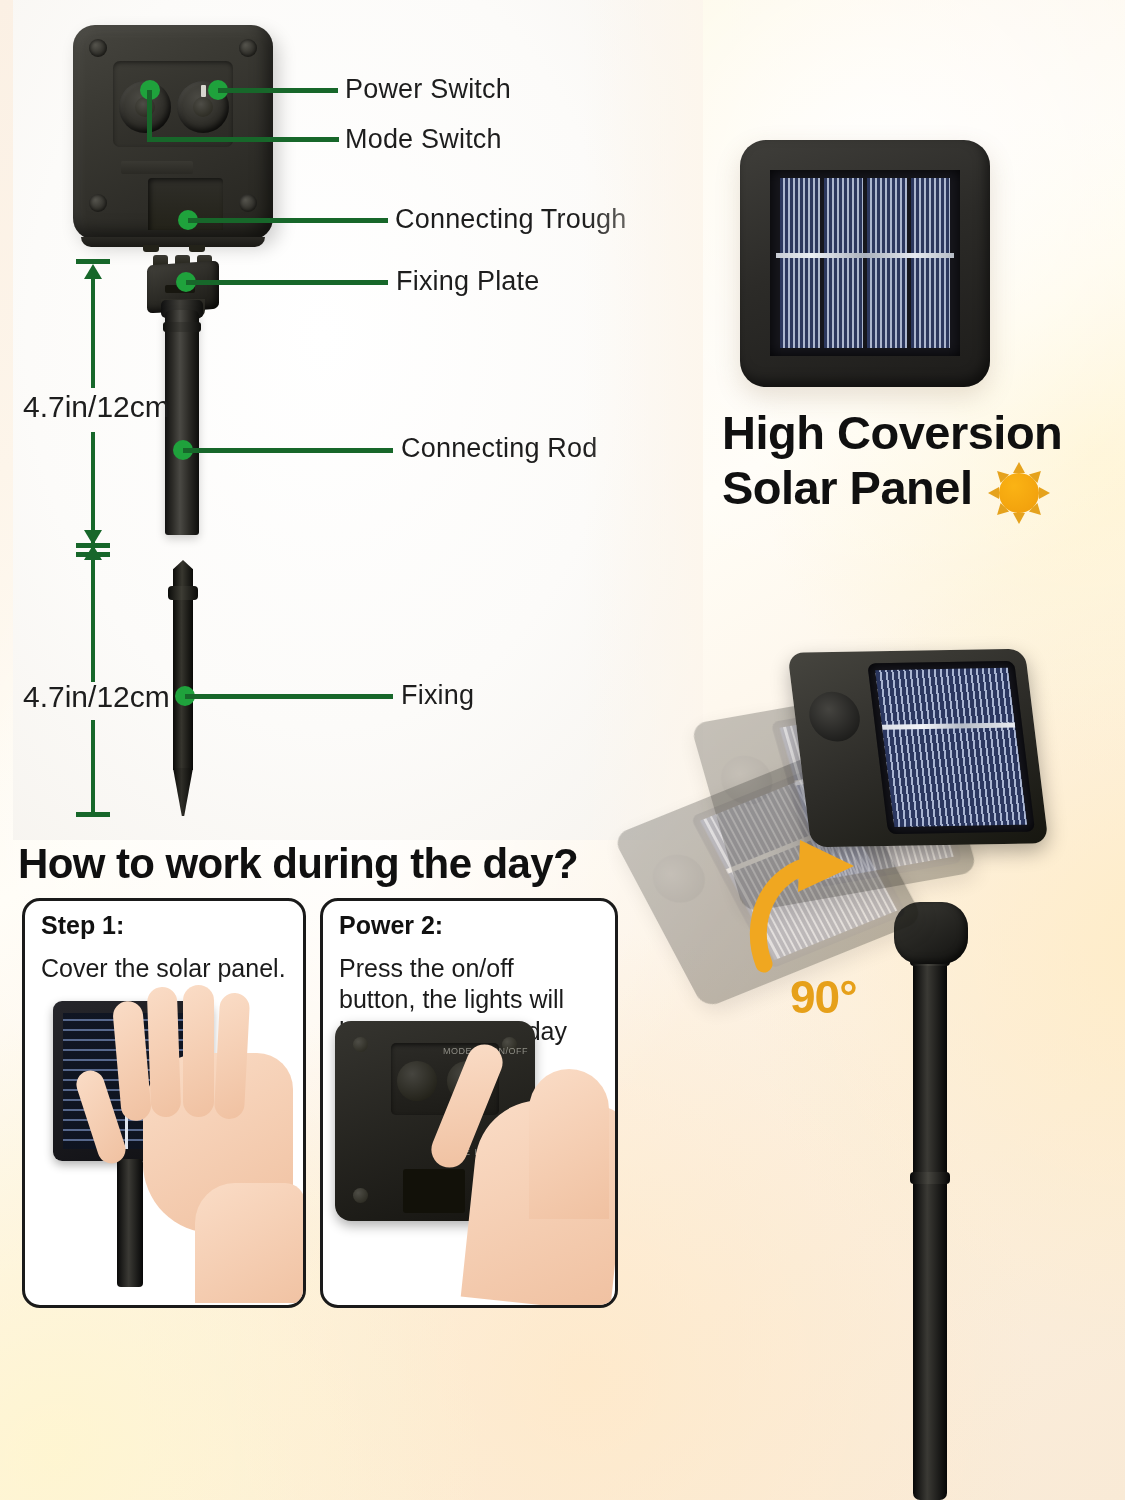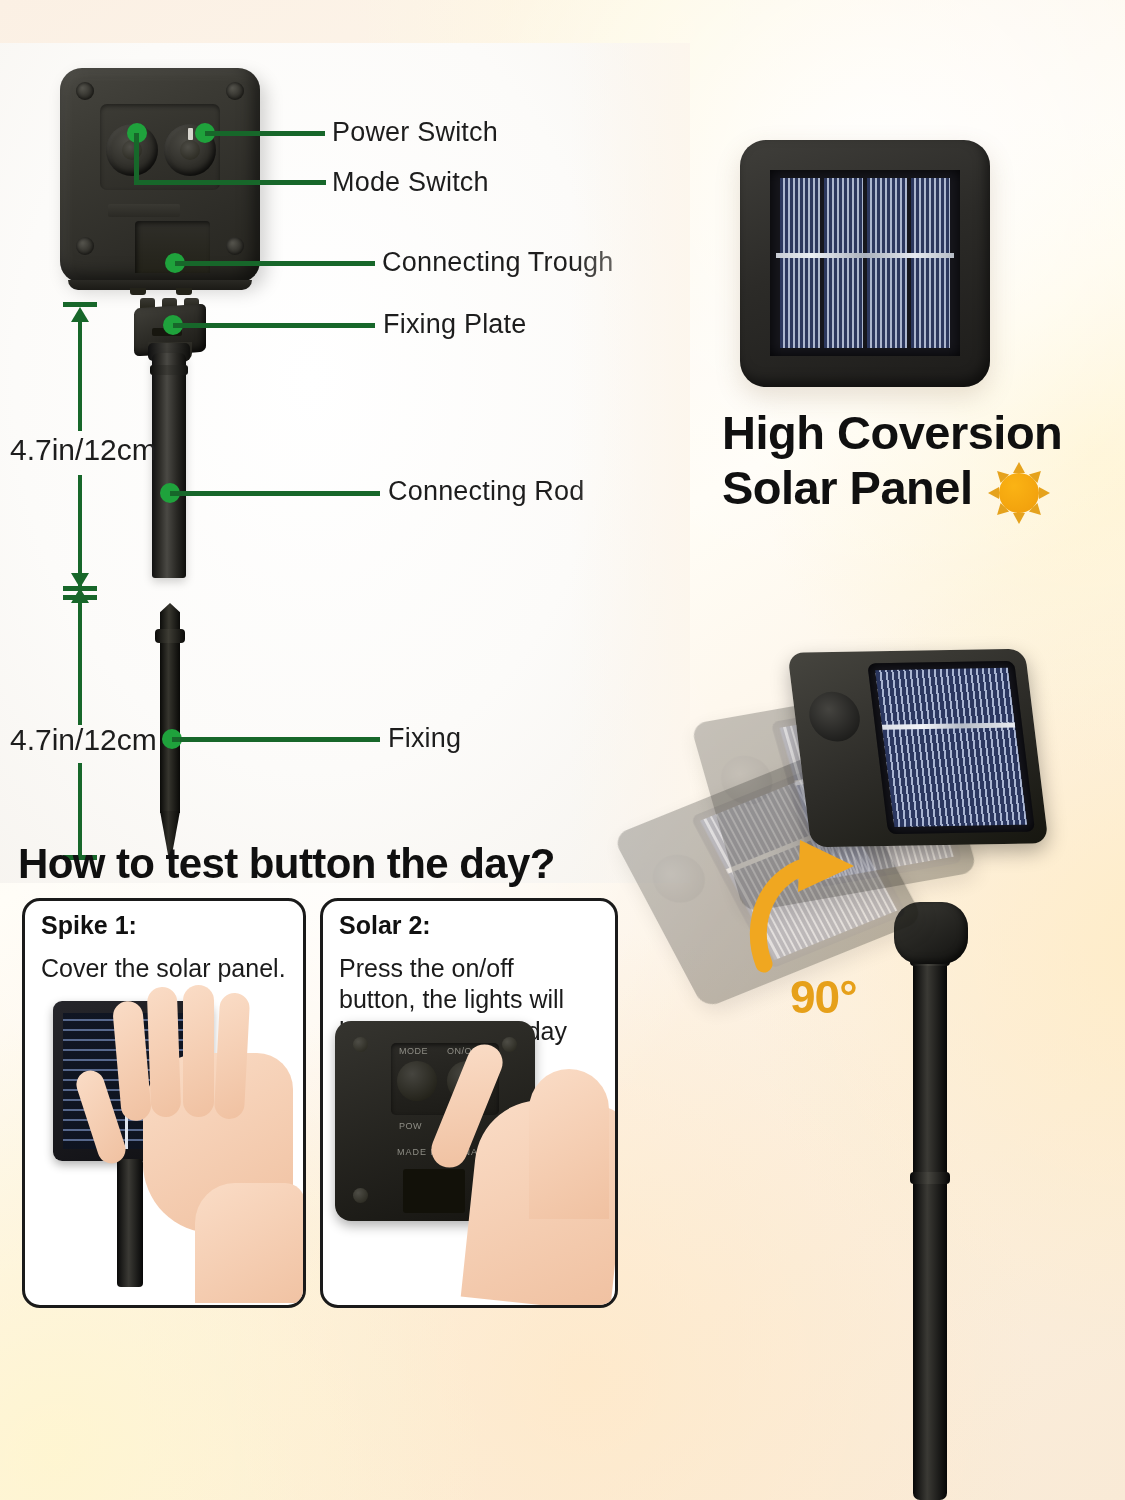--- a/index.html
+++ b/index.html
@@ -15,23 +15,22 @@
       radial-gradient(circle at 97% 30%, rgba(255,244,208,.85) 0%, rgba(255,244,208,0) 22%),
       radial-gradient(circle at 60% 2%,  rgba(255,250,225,.8) 0%,  rgba(255,250,225,0) 20%),
       radial-gradient(circle at 103% 63%, rgba(255,236,198,.9) 0%, rgba(255,236,198,0) 28%),
       radial-gradient(circle at 5% 97%,  rgba(255,246,206,.85) 0%, rgba(255,246,206,0) 24%),
       radial-gradient(circle at 52% 92%, rgba(255,232,198,.75) 0%, rgba(255,232,198,0) 30%),
       radial-gradient(circle at 30% 55%, rgba(255,255,255,.9) 0%,  rgba(255,255,255,0) 35%),
       linear-gradient(150deg,#fbf0e4 0%,#fdf5ea 22%,#fffdf6 42%,#fdf3e6 62%,#fbeedd 80%,#f9ead6 100%);
   }
   
   .stage{
-    position:absolute;left:0;top:0;width:690px;height:840px;
+    position:absolute;left:13px;top:0;width:690px;height:840px;
     background:radial-gradient(ellipse at 45% 40%, #ffffff 0%, #fcfbf9 55%, #f6f3ee 100%);
-    margin-top:43px;
   }
   .stage:after{
     content:"";position:absolute;right:0;top:0;width:120px;height:100%;
     background:linear-gradient(90deg, rgba(253,246,236,0) 0%, rgba(253,246,236,.9) 100%);
   }
 
   
   .head{
     position:absolute;left:60px;top:25px;width:200px;height:215px;
     border-radius:22px;
@@ -158,21 +157,21 @@
   .hand{position:absolute;background:linear-gradient(150deg,#fadcc6,#f0c1a1);}
 
   
   .s2panel{position:absolute;left:12px;top:120px;width:200px;height:200px;border-radius:16px;
     background:linear-gradient(160deg,#35342f,#151410);box-shadow:0 5px 12px rgba(0,0,0,.3);}
   .s2pad{position:absolute;left:56px;top:22px;width:108px;height:72px;border-radius:5px;
     background:linear-gradient(170deg,#2c2b27,#1b1a16);box-shadow:inset 0 2px 4px rgba(0,0,0,.6);}
   .s2knob{position:absolute;top:18px;width:40px;height:40px;border-radius:50%;
     background:radial-gradient(circle at 38% 32%,#46453f,#19180f);}
   .s2knob.a{left:6px}.s2knob.b{left:56px}
-  .s2txt{position:absolute;font-size:9px;color:#8e8d85;letter-spacing:.5px;}
+  .s2txt{position:absolute;font-size:9px;color:#8e8d85;letter-spacing:.5px;margin-left:44px;}
   .s2screw{position:absolute;width:15px;height:15px;border-radius:50%;
     background:radial-gradient(circle at 35% 32%,#4e4d46,#232219);}
   .s2trough{position:absolute;left:68px;bottom:8px;width:62px;height:44px;border-radius:3px;background:#121109;}
 
   
   .tips{position:absolute;left:18px;top:1318px;width:640px;font-size:32px;line-height:1.3;color:#141414;}
   .tips b{font-weight:bold;}
   .tips .ind{display:block;padding-left:76px;}
 
   
@@ -314,44 +313,44 @@
     <div class="ray" style="transform:translate(-6px,-31px) rotate(0deg)"></div>
     <div class="ray" style="transform:translate(-6px,-31px) rotate(45deg);transform-origin:6px 31px"></div>
     <div class="ray" style="transform:translate(-6px,-31px) rotate(90deg);transform-origin:6px 31px"></div>
     <div class="ray" style="transform:translate(-6px,-31px) rotate(135deg);transform-origin:6px 31px"></div>
     <div class="ray" style="transform:translate(-6px,-31px) rotate(180deg);transform-origin:6px 31px"></div>
     <div class="ray" style="transform:translate(-6px,-31px) rotate(225deg);transform-origin:6px 31px"></div>
     <div class="ray" style="transform:translate(-6px,-31px) rotate(270deg);transform-origin:6px 31px"></div>
     <div class="ray" style="transform:translate(-6px,-31px) rotate(315deg);transform-origin:6px 31px"></div>
   </div>
 
-  <div class="h2">How to test button the day?</div>
+  <div class="h2">How to work during the day?</div>
 
   <div class="stepbox s1">
-    <div class="steplabel">Spike 1:</div>
+    <div class="steplabel">Step 1:</div>
     <div class="steptext">Cover the solar panel.</div>
     <div style="position:absolute;left:0;top:82px;width:100%;height:320px;overflow:hidden">
       <div class="s1panel">
         <div class="s1cells"></div>
           <div class="s1bus"></div>
       </div>
       <div class="s1rod"></div>
 
       <div class="hand" style="left:118px;top:70px;width:150px;height:180px;border-radius:60px 36px 46px 70px;"></div>
       <div class="hand" style="left:92px;top:18px;width:30px;height:120px;border-radius:16px;transform:rotate(-5deg)"></div>
       <div class="hand" style="left:124px;top:4px;width:30px;height:130px;border-radius:16px;transform:rotate(-2deg)"></div>
       <div class="hand" style="left:158px;top:2px;width:31px;height:132px;border-radius:16px;"></div>
       <div class="hand" style="left:192px;top:10px;width:30px;height:126px;border-radius:16px;transform:rotate(3deg)"></div>
       <div class="hand" style="left:62px;top:86px;width:28px;height:96px;border-radius:15px;transform:rotate(-18deg)"></div>
       <div class="hand" style="left:170px;top:200px;width:110px;height:130px;border-radius:40px 20px 0 0;"></div>
     </div>
   </div>
 
   <div class="stepbox s2">
-    <div class="steplabel">Solar 2:</div>
+    <div class="steplabel">Power 2:</div>
     <div class="steptext">Press the on/off button, the lights will be on during the day</div>
     <div style="position:absolute;left:0;top:0;width:100%;height:404px;overflow:hidden">
       <div class="s2panel">
         <div class="s2screw" style="left:18px;top:16px"></div>
         <div class="s2screw" style="right:18px;top:16px"></div>
         <div class="s2screw" style="left:18px;bottom:18px"></div>
         <div class="s2screw" style="right:18px;bottom:18px"></div>
         <div class="s2pad">
           <div class="s2txt" style="left:8px;top:3px">MODE</div>
           <div class="s2txt" style="left:56px;top:3px">ON/OFF</div>

